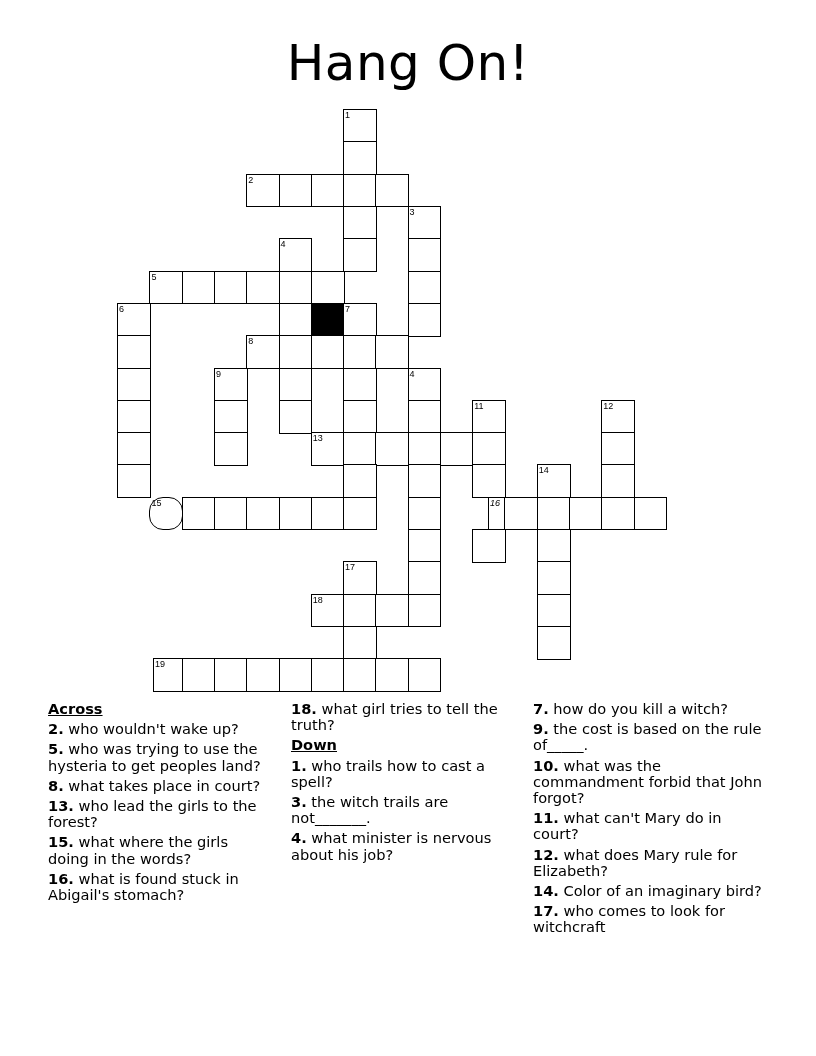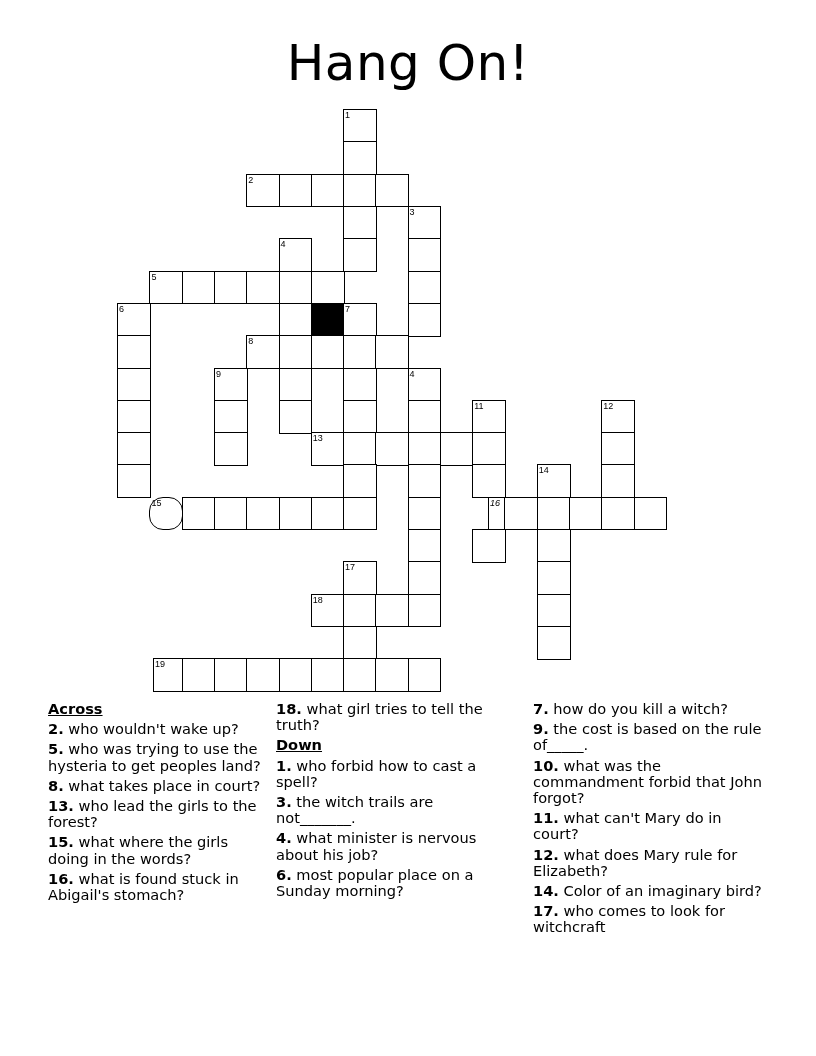--- a/index.html
+++ b/index.html
@@ -8,21 +8,21 @@
   .title { position: absolute; top: 34px; left: 0; width: 816px; text-align: center;
            font-size: 50px; font-weight: normal; letter-spacing: 0.5px; }
   .grid { position: absolute; left: 0; top: 0; width: 816px; height: 700px; }
   .cell { position: absolute; box-sizing: border-box; width: 33.8px; height: 33.8px;
           border: 1.8px solid #000; background: #fff; }
   .cell.black { background: #000; }
   .cell .num { position: absolute; left: 1px; top: 0px; font-size: 9px; line-height: 10px;
                font-family: "Liberation Sans", sans-serif; }
   .clues { position: absolute; top: 701px; font-size: 14.6px; line-height: 16.2px; }
   .col1 { left: 48px; width: 225px; }
-  .col2 { left: 276px; width: 228px; }
+  .col2 { left: 291px; width: 228px; }
   .col3 { left: 533px; width: 232px; }
   .heading { font-weight: bold; text-decoration: underline; margin-bottom: 4px; }
   .clue { margin-bottom: 4px; }
   .clue b { font-weight: bold; }
 </style>
 </head>
 <body>
 
 <div class="title">Hang On!</div>
 
@@ -166,24 +166,23 @@
   <div class="clue"><b>5.</b> <span>who was trying to use the hysteria to get peoples land?</span></div>
   <div class="clue"><b>8.</b> <span>what takes place in court?</span></div>
   <div class="clue"><b>13.</b> <span>who lead the girls to the forest?</span></div>
   <div class="clue"><b>15.</b> <span>what where the girls doing in the words?</span></div>
   <div class="clue"><b>16.</b> <span>what is found stuck in Abigail's stomach?</span></div>
 </div>
 
 <div class="clues col2">
   <div class="clue"><b>18.</b> <span>what girl tries to tell the truth?</span></div>
   <div class="heading">Down</div>
-  <div class="clue"><b>1.</b> <span>who forbid how to cast a spell?</span></div>
+  <div class="clue"><b>1.</b> <span>who trails how to cast a spell?</span></div>
   <div class="clue"><b>3.</b> <span>the witch trails are not_______.</span></div>
   <div class="clue"><b>4.</b> <span>what minister is nervous about his job?</span></div>
-  <div class="clue"><b>6.</b> <span>most popular place on a Sunday morning?</span></div>
 </div>
 
 <div class="clues col3">
   <div class="clue"><b>7.</b> <span>how do you kill a witch?</span></div>
   <div class="clue"><b>9.</b> <span>the cost is based on the rule of_____.</span></div>
   <div class="clue"><b>10.</b> <span>what was the commandment forbid that John forgot?</span></div>
   <div class="clue"><b>11.</b> <span>what can't Mary do in court?</span></div>
   <div class="clue"><b>12.</b> <span>what does Mary rule for Elizabeth?</span></div>
   <div class="clue"><b>14.</b> <span>Color of an imaginary bird?</span></div>
   <div class="clue"><b>17.</b> <span>who comes to look for witchcraft</span></div>

